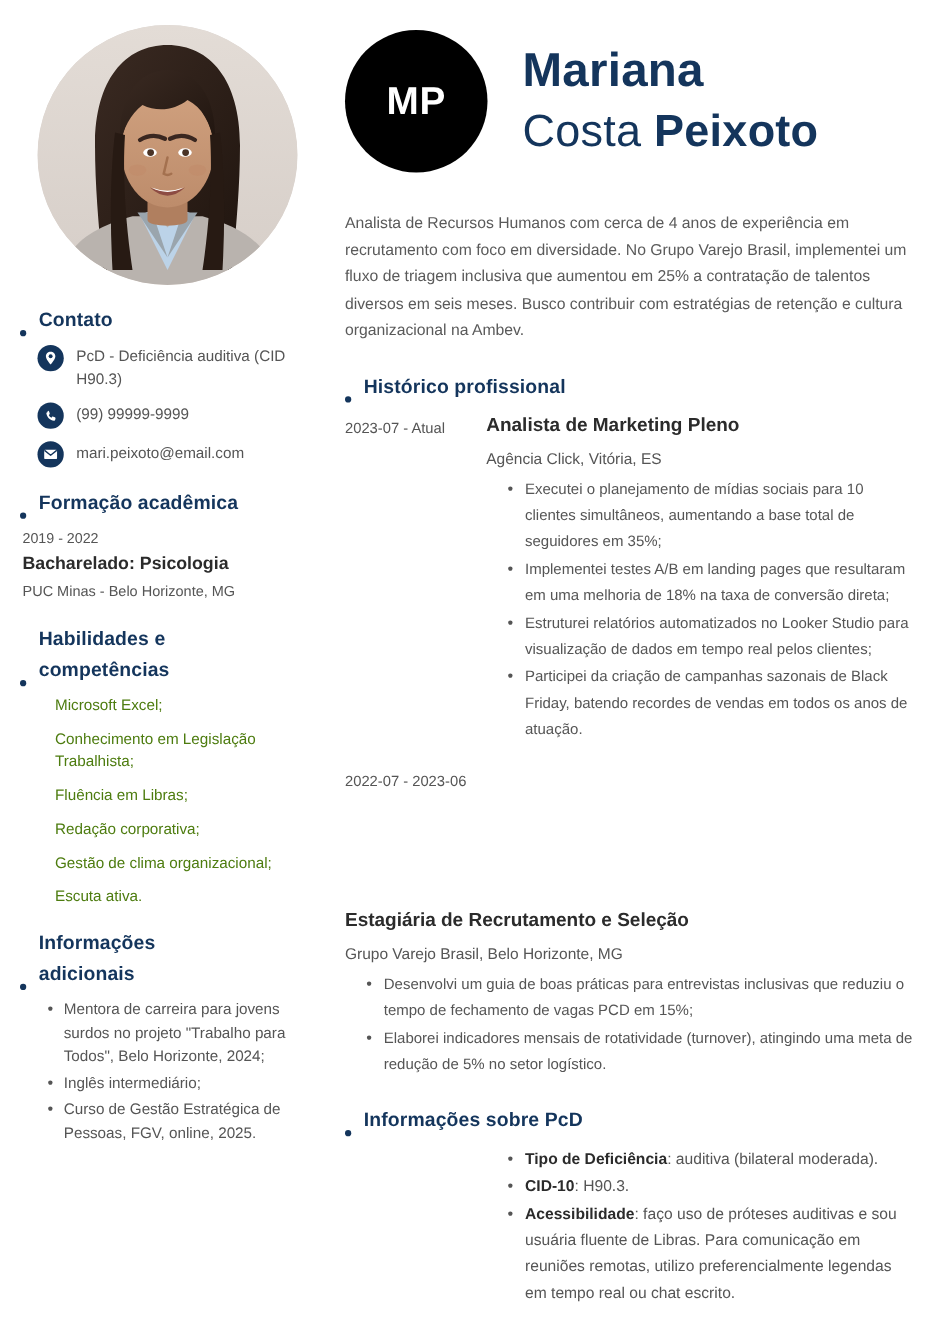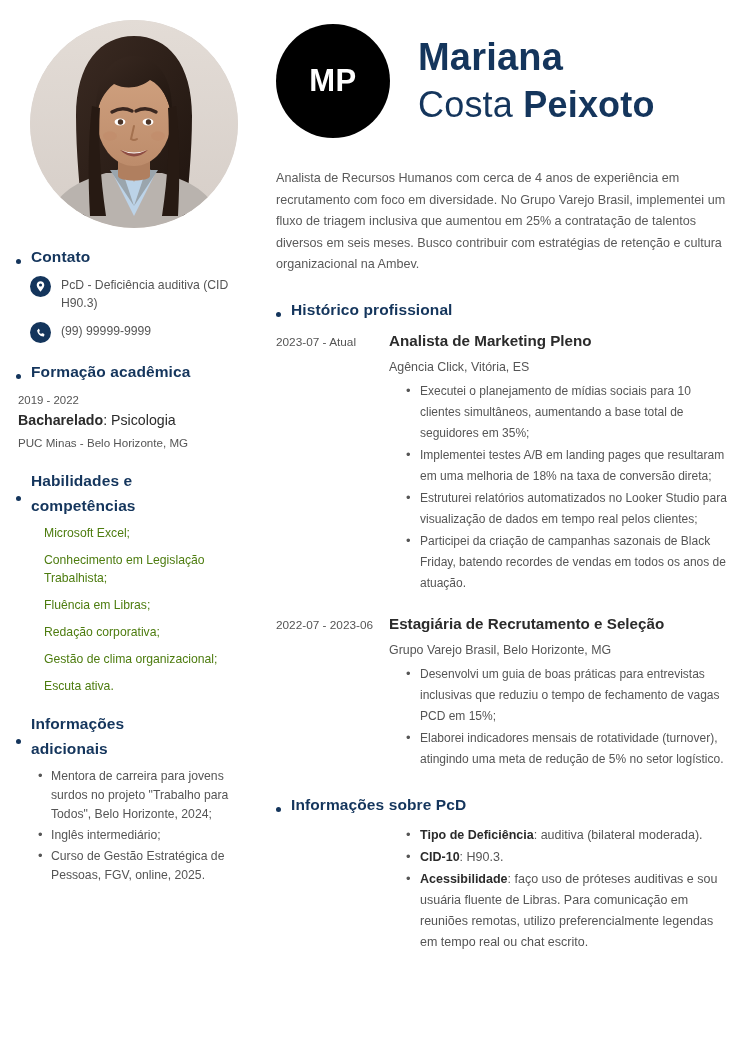--- a/index.html
+++ b/index.html
@@ -41,21 +41,21 @@
     border-radius: 50%;
     overflow: hidden;
     position: relative;
     background: #ddd6d1;
   }
   .photo-svg { display:block; width:100%; height:100%; }
 
   
   .sec-head {
     display: flex;
-    align-items: center;
+    align-items: flex-end;
     color: #14355c;
     font-weight: bold;
     letter-spacing: .1px;
   }
   .sec-head .dot {
     width: 5px;
     height: 5px;
     border-radius: 50%;
     background: #14355c;
     margin-right: 10px;
@@ -104,21 +104,21 @@
     color: #555555;
     line-height: 17px;
   }
   .edu-degree {
     font-size: 14.2px;
     font-weight: bold;
     color: #2b2b2b;
     line-height: 21px;
     margin-top: 1px;
   }
-  .edu-degree .light { font-weight: normal; text-align: right; }
+  .edu-degree .light { font-weight: bold; text-align: right; }
   .edu-school {
     font-size: 11.6px;
     color: #555555;
     line-height: 18px;
     margin-top: 3px;
   }
 
   
   .skills { padding-left: 28px; margin-top: 6px; }
   .skill-item {
@@ -359,20 +359,29 @@
 
       <div class="contact-row">
         <span class="cicon">
           <svg width="12" height="12" viewBox="0 0 24 24">
             <path d="M6.6 3.4c.8-.2 1.6.2 1.9 1l1 2.6c.3.7.1 1.5-.5 2l-1 .8c.9 2 2.4 3.5 4.4 4.4l.8-1c.5-.6 1.3-.8 2-.5l2.6 1c.8.3 1.2 1.1 1 1.9l-.6 2.3c-.2.8-.9 1.3-1.7 1.2C9.9 18.4 5.6 14.1 4.2 7.5c-.2-.8.4-1.6 1.2-1.7z" fill="#ffffff"></path>
           </svg>
         </span>
         <span class="ctext">(99) 99999-9999</span>
       </div>
 
+      <div class="contact-row">
+        <span class="cicon">
+          <svg width="13" height="13" viewBox="0 0 24 24">
+            <rect x="2.5" y="5" width="19" height="14" rx="1.8" fill="#ffffff"></rect>
+            <path d="M3.5 6.5 12 13.2l8.5-6.7" stroke="#14355c" stroke-width="2" fill="none" stroke-linecap="round" stroke-linejoin="round"></path>
+          </svg>
+        </span>
+        <span class="ctext">mari.peixoto@email.com</span>
+      </div>
     </div>
 
     <div class="sec-head">
       <span class="dot"></span>
       <span class="sec-title">Formação acadêmica</span>
     </div>
     <div class="edu-block">
       <div class="edu-date">2019 - 2022</div>
       <div class="edu-degree"><span>Bacharelado</span><span class="light">: Psicologia</span></div>
       <div class="edu-school">PUC Minas - Belo Horizonte, MG</div>
@@ -426,21 +435,21 @@
         <div class="job-company">Agência Click, Vitória, ES</div>
         <ul class="job-bullets">
           <li>Executei o planejamento de mídias sociais para 10 clientes simultâneos, aumentando a base total de seguidores em 35%;</li>
           <li>Implementei testes A/B em landing pages que resultaram em uma melhoria de 18% na taxa de conversão direta;</li>
           <li>Estruturei relatórios automatizados no Looker Studio para visualização de dados em tempo real pelos clientes;</li>
           <li>Participei da criação de campanhas sazonais de Black Friday, batendo recordes de vendas em todos os anos de atuação.</li>
         </ul>
       </div>
     </div>
 
-    <div class="job" style="margin-top:18px;">
+    <div class="job" style="margin-top:18px;flex-direction:column;">
       <div class="job-date">2022-07 - 2023-06</div>
       <div class="job-body">
         <div class="job-title">Estagiária de Recrutamento e Seleção</div>
         <div class="job-company">Grupo Varejo Brasil, Belo Horizonte, MG</div>
         <ul class="job-bullets">
           <li>Desenvolvi um guia de boas práticas para entrevistas inclusivas que reduziu o tempo de fechamento de vagas PCD em 15%;</li>
           <li>Elaborei indicadores mensais de rotatividade (turnover), atingindo uma meta de redução de 5% no setor logístico.</li>
         </ul>
       </div>
     </div>

